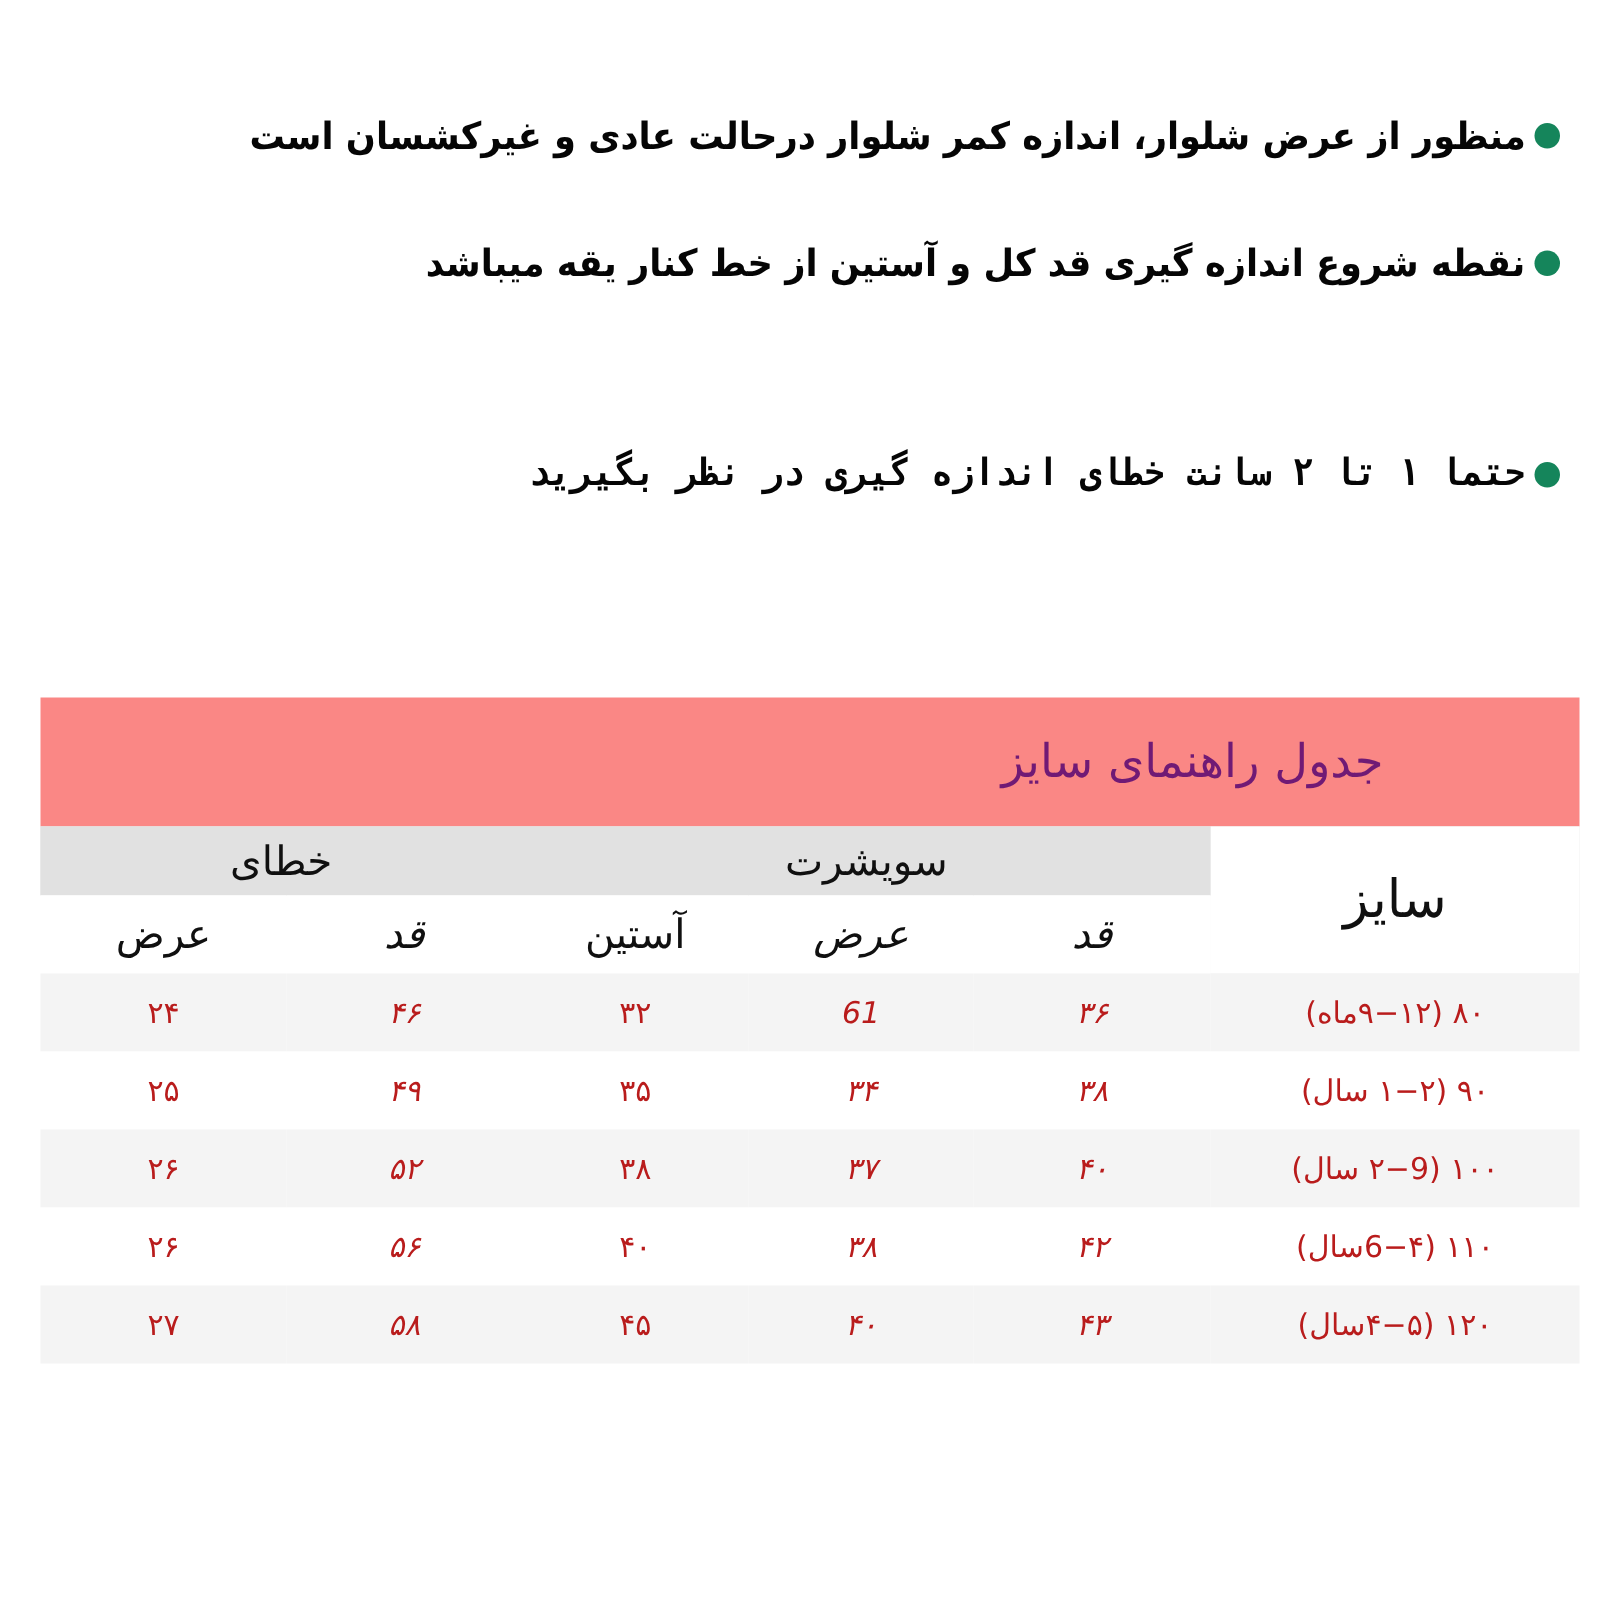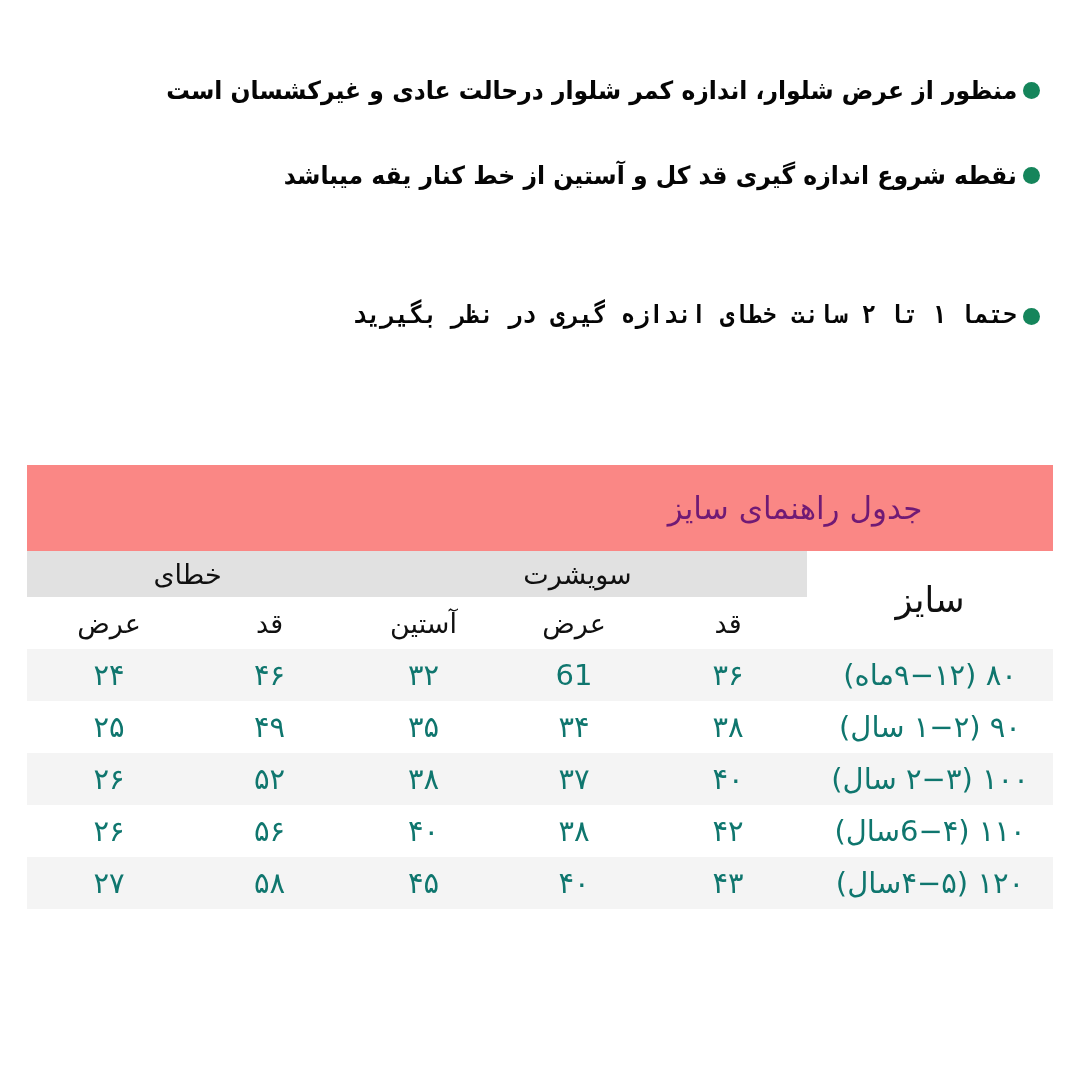--- a/index.html
+++ b/index.html
@@ -116,26 +116,26 @@
     background: #ffffff;
     font-size: 35px;
     color: #101010;
   }
 
   
   .data-row.odd td { background: #f4f4f4; }
   .data-row.even td { background: #ffffff; }
   .data-row td {
     height: 52px;
-    font-size: 29px;
-    color: #0f766e;
-  }
-
-  
-  .msr { border-right: 1px solid #cfcfcf; }
+    font-size: 20px;
+    color: #b91c1c;
+  }
+
+  
+  .msr { border-right: 1px solid #cfcfcf; font-style: italic; }
 
   
   .frame-top { border-top: 4px solid #111111; }
   .frame-bottom { border-bottom: 4px solid #111111; }
   .frame-left-edge { border-left: 4px solid #111111; }
   .grp-divider { border-right: 4px solid #111111; }
 
   .size-cell {
     font-size: 29px;
     color: #111111;
@@ -205,21 +205,21 @@
     <tr class="data-row even">
       <td class="size-cell frame-left-edge">۹۰ (۱−۲ سال)</td>
       <td class="msr">۳۸</td>
       <td class="msr">۳۴</td>
       <td>۳۵</td>
       <td class="msr grp-divider">۴۹</td>
       <td>۲۵</td>
     </tr>
 
     <tr class="data-row odd">
-      <td class="size-cell frame-left-edge">۱۰۰ (۲−۳ سال)</td>
+      <td class="size-cell frame-left-edge">۱۰۰ (۲−9 سال)</td>
       <td class="msr">۴۰</td>
       <td class="msr">۳۷</td>
       <td>۳۸</td>
       <td class="msr grp-divider">۵۲</td>
       <td>۲۶</td>
     </tr>
 
     <tr class="data-row even">
       <td class="size-cell frame-left-edge">۱۱۰ (6−۴سال)</td>
       <td class="msr">۴۲</td>

